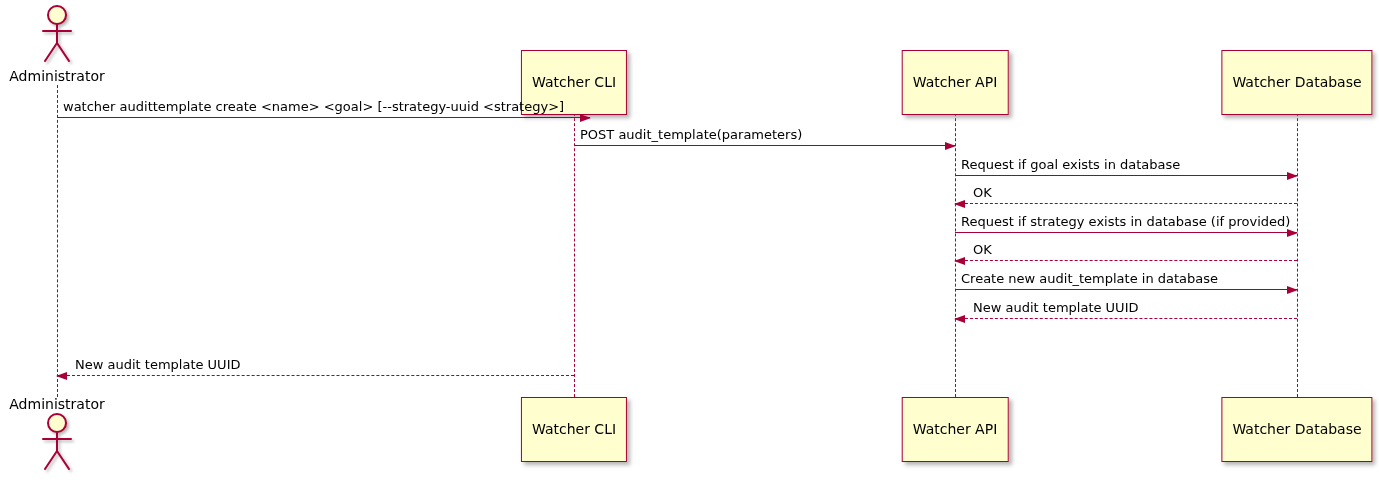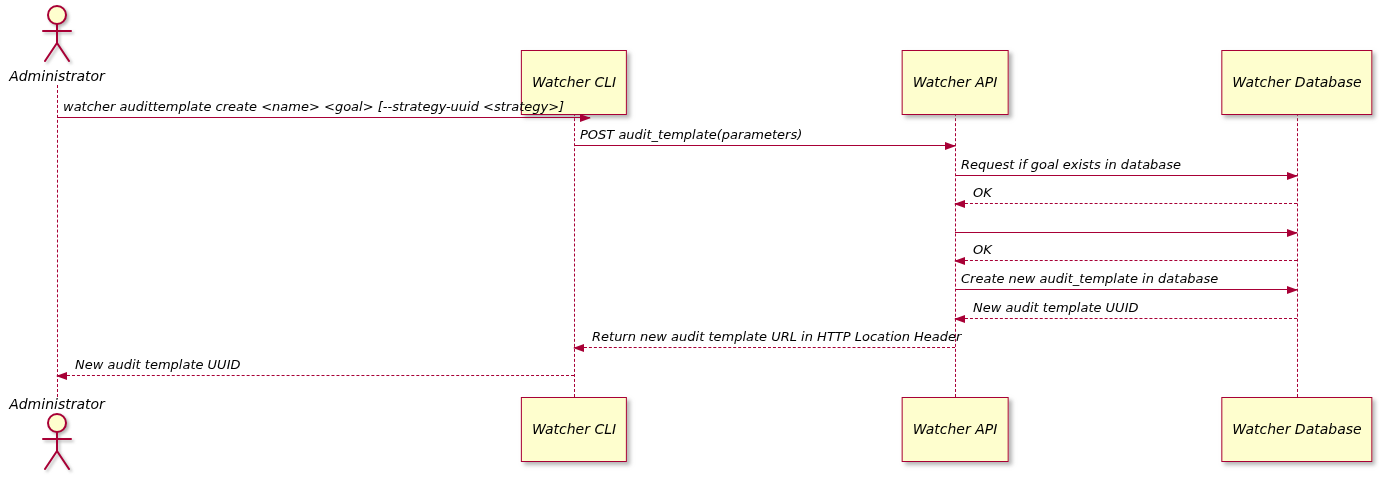--- a/index.html
+++ b/index.html
@@ -4,21 +4,20 @@
 <style>
   html, body { margin: 0; padding: 0; background: #ffffff; }
   #diagram {
     position: relative;
     width: 1379px;
     height: 483px;
     background: var(--bg, #ffffff);
     font-family: "DejaVu Sans", "Liberation Sans", sans-serif;
     color: var(--text, #000);
     overflow: hidden;
-    font-style: italic;
   }
   .pbox {
     position: absolute;
     transform: translateX(-50%);
     background: var(--fill, #FEFECE);
     border: 1.5px solid var(--accent, #A80036);
     box-shadow: 3px 3px 4px rgba(120,120,120,0.55);
     font-size: 14px;
     line-height: 27px;
     height: 27px;
@@ -116,41 +115,37 @@
       <div class="msg-label" style="left: 6px;">Request if goal exists in database</div>
       <div class="msg-line"></div>
       <div class="arrow right"></div>
     </div>
     <div class="msg" style="left: 955px; top: 183px; width: 342px;">
       <div class="msg-label" style="left: 18px;">OK</div>
       <div class="msg-line dashed"></div>
       <div class="arrow left"></div>
     </div>
     <div class="msg" style="left: 955px; top: 212px; width: 342px;">
+      <div class="msg-label" style="left: 6px;">Request if strategy exists in database (if provided)</div>
       <div class="msg-line"></div>
       <div class="arrow right"></div>
     </div>
     <div class="msg" style="left: 955px; top: 240px; width: 342px;">
       <div class="msg-label" style="left: 18px;">OK</div>
       <div class="msg-line dashed"></div>
       <div class="arrow left"></div>
     </div>
     <div class="msg" style="left: 955px; top: 269px; width: 342px; text-align: center;">
       <div class="msg-label" style="left: 6px;">Create new audit_template in database</div>
       <div class="msg-line"></div>
       <div class="arrow right"></div>
     </div>
     <div class="msg" style="left: 955px; top: 298px; width: 342px;">
       <div class="msg-label" style="left: 18px;">New audit template UUID</div>
       <div class="msg-line dashed"></div>
       <div class="arrow left"></div>
     </div>
-    <div class="msg" style="left: 574px; top: 327px; width: 381px;">
-      <div class="msg-label" style="left: 18px;">Return new audit template URL in HTTP Location Header</div>
-      <div class="msg-line dashed"></div>
-      <div class="arrow left"></div>
-    </div>
     <div class="msg" style="left: 57px; top: 355px; width: 517px;">
       <div class="msg-label" style="left: 18px;">New audit template UUID</div>
       <div class="msg-line dashed"></div>
       <div class="arrow left"></div>
     </div>
   </div>
 
 </body></html>

